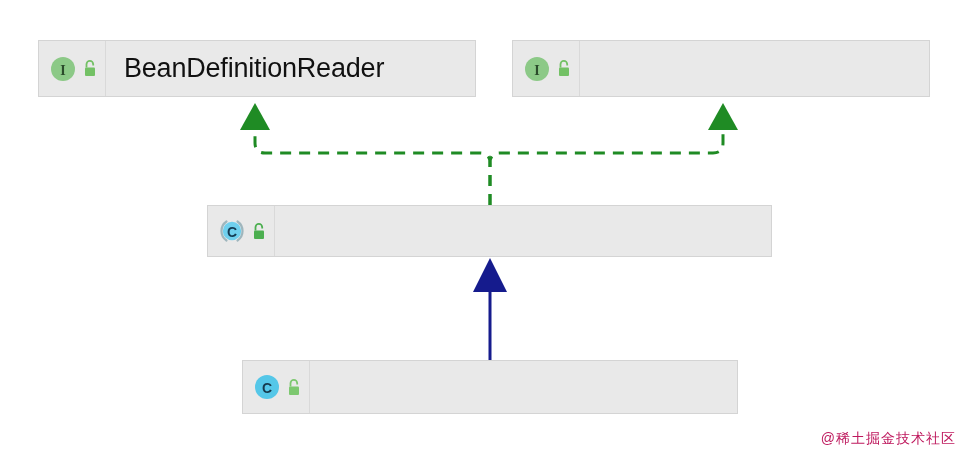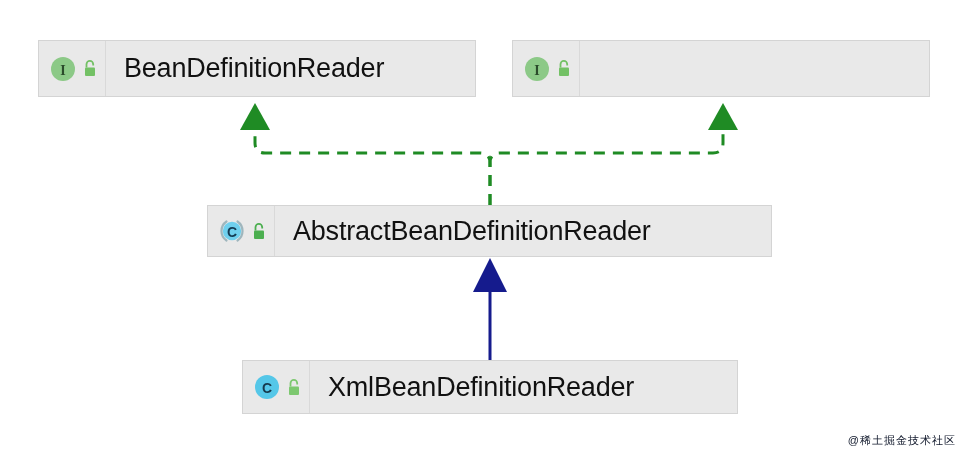--- a/index.html
+++ b/index.html
@@ -73,22 +73,22 @@
     height: 19px;
     flex: 0 0 auto;
   }
   .icon-vis svg { display: block; }
 
   
   .watermark {
     position: absolute;
     right: 18px;
     bottom: 12px;
-    font-size: 11px;
-    color: #0f172a;
+    font-size: 14px;
+    color: #be185d;
     letter-spacing: 1px;
     white-space: nowrap;
     z-index: 2;
   }
 </style>
 </head>
 <body>
 
 <div id="canvas">
 
@@ -155,36 +155,34 @@
           <text x="13" y="18.5" text-anchor="middle" font-family="Liberation Sans, sans-serif" font-size="14" font-weight="bold" fill="#123a52">C</text>
         </svg>
       </span>
       <span class="icon-vis">
         <svg viewBox="0 0 17 19" width="17" height="19">
           <path d="M5.5 8.5 V5.2 A3.3 3.3 0 0 1 12.2 5.2 V6.4" fill="none" stroke="#4caf50" stroke-width="1.8"></path>
           <rect x="4" y="8.5" width="10" height="8.5" rx="1" fill="#4caf50"></rect>
         </svg>
       </span>
     </div>
-    <div class="node-label">AbstractBeanDefinitionReader</div>
   </div>
 
   <div class="node" style="left:242px; top:360px; width:496px; height:54px;">
     <div class="node-gutter">
       <span class="icon-type">
         <svg viewBox="0 0 26 26" width="26" height="26">
           <circle cx="13" cy="13" r="12" fill="#55c7e8"></circle>
           <text x="13" y="18.5" text-anchor="middle" font-family="Liberation Sans, sans-serif" font-size="14" font-weight="bold" fill="#16394c">C</text>
         </svg>
       </span>
       <span class="icon-vis">
         <svg viewBox="0 0 17 19" width="17" height="19">
           <path d="M5.5 8.5 V5.2 A3.3 3.3 0 0 1 12.2 5.2 V6.4" fill="none" stroke="#7dc870" stroke-width="1.8"></path>
           <rect x="4" y="8.5" width="10" height="8.5" rx="1" fill="#7dc870"></rect>
         </svg>
       </span>
     </div>
-    <div class="node-label">XmlBeanDefinitionReader</div>
   </div>
 
   <div class="watermark">@稀土掘金技术社区</div>
 
 </div>
 
 </body></html>

